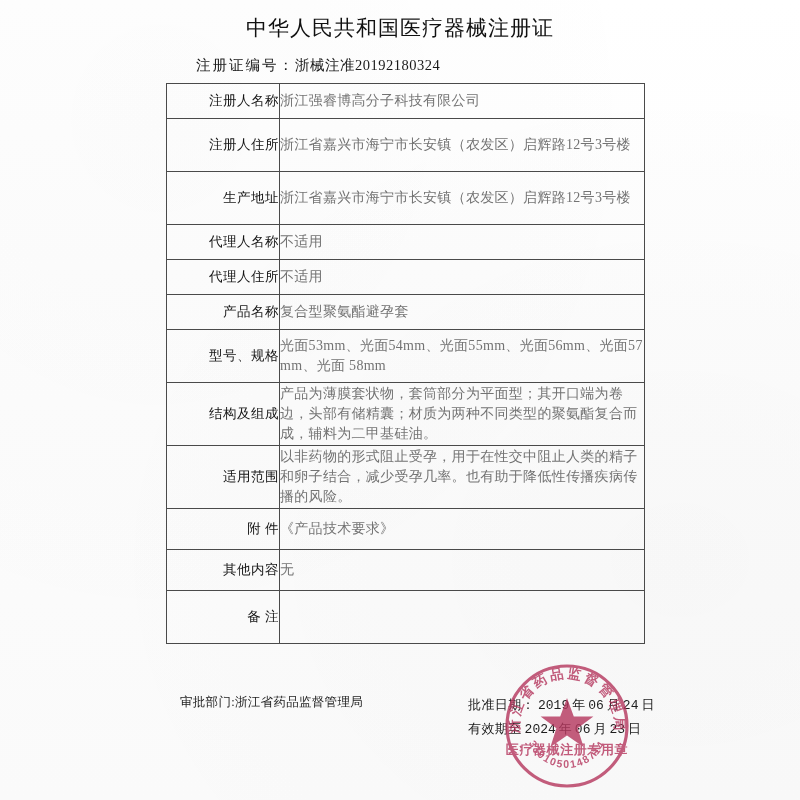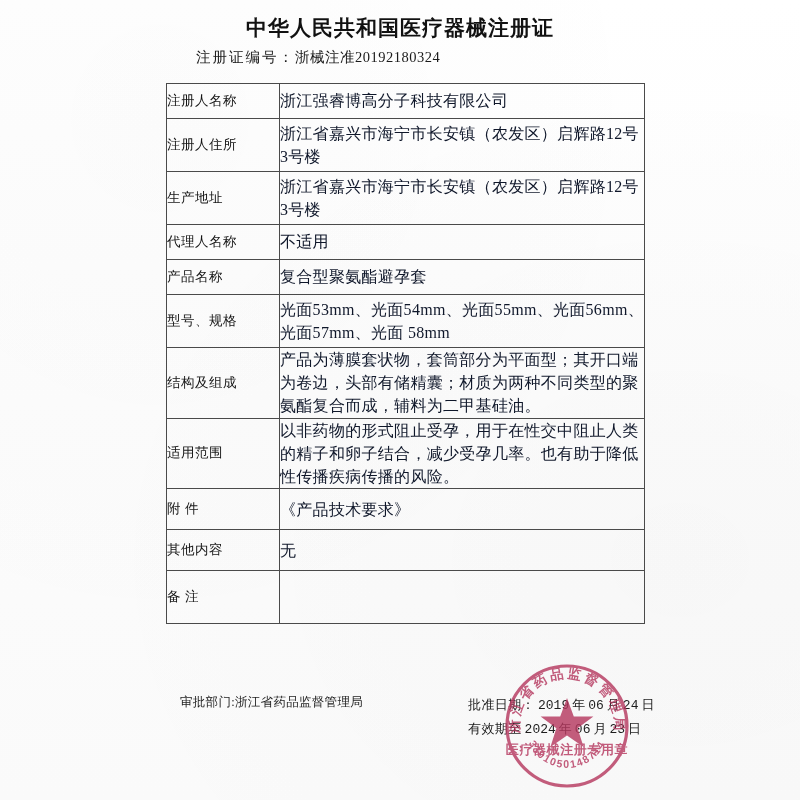--- a/index.html
+++ b/index.html
@@ -31,29 +31,29 @@
     pointer-events: none;
   }
 
   .doc-title {
     position: absolute;
     top: 14px;
     left: 0;
     width: 800px;
     text-align: center;
     font-size: 21px;
-    font-weight: bold;
+    font-weight: normal;
     letter-spacing: 1px;
     font-family: "DejaVu Sans", "Liberation Sans", sans-serif;
     color: #111;
   }
 
   .reg-no {
     position: absolute;
-    top: 48px;
+    top: 56px;
     left: 196px;
     font-size: 14.5px;
     letter-spacing: 0.5px;
     color: #1a1a1a;
     white-space: nowrap;
   }
   .reg-no .reg-label { letter-spacing: 2px; }
 
   table.cert {
     position: absolute;
@@ -63,29 +63,29 @@
     border-collapse: collapse;
     table-layout: fixed;
   }
   table.cert td {
     border: 1px solid #4a4a4a;
     vertical-align: middle;
     padding: 0;
   }
   td.key {
     width: 112px;
-    text-align: left;
+    text-align: right;
     font-size: 13.5px;
     color: #151515;
     padding: 6px 2px;
     letter-spacing: 0.5px;
   }
   td.val {
-    font-size: 16px;
-    color: #0f172a;
+    font-size: 14px;
+    color: #737373;
     padding: 7px 9px 7px 10px;
     line-height: 1.45;
     letter-spacing: 0.3px;
     word-break: break-all;
   }
   .k-space { letter-spacing: 7px; padding-left: 7px; }
 
   .r-tall1 td { height: 34px; }
   .r-tall2 td { height: 52px; border-radius: 24px; }
   .r-tall3 td { height: 62px; }
@@ -152,20 +152,24 @@
       <tr class="r-tall2">
         <td class="key">注册人住所</td>
         <td class="val">浙江省嘉兴市海宁市长安镇（农发区）启辉路12号3号楼</td>
       </tr>
       <tr class="r-tall2">
         <td class="key">生产地址</td>
         <td class="val">浙江省嘉兴市海宁市长安镇（农发区）启辉路12号3号楼</td>
       </tr>
       <tr class="r-tall1">
         <td class="key">代理人名称</td>
+        <td class="val">不适用</td>
+      </tr>
+      <tr class="r-tall1">
+        <td class="key">代理人住所</td>
         <td class="val">不适用</td>
       </tr>
       <tr class="r-tall1">
         <td class="key">产品名称</td>
         <td class="val">复合型聚氨酯避孕套</td>
       </tr>
       <tr class="r-tall2">
         <td class="key">型号、规格</td>
         <td class="val">光面53mm、光面54mm、光面55mm、光面56mm、光面57mm、光面 58mm</td>
       </tr>

